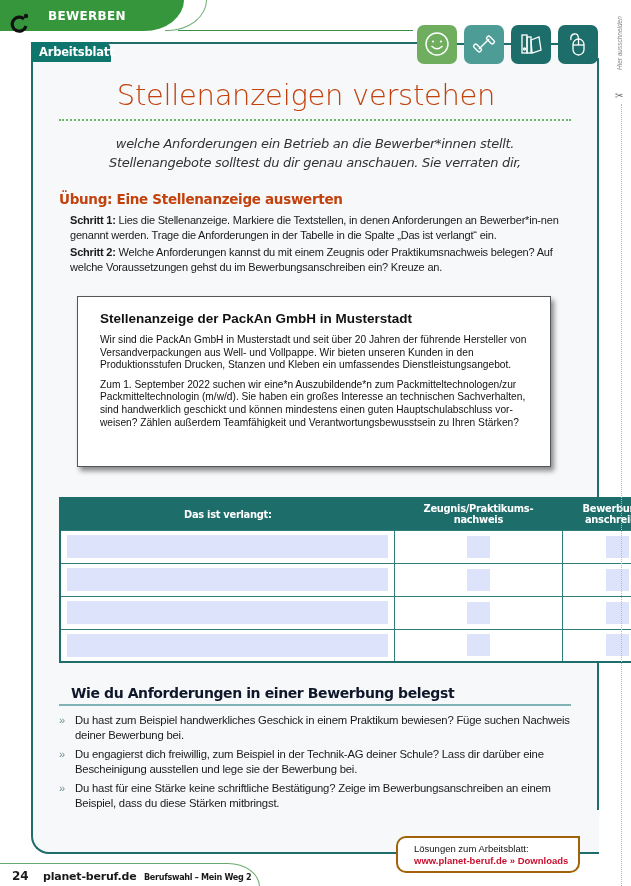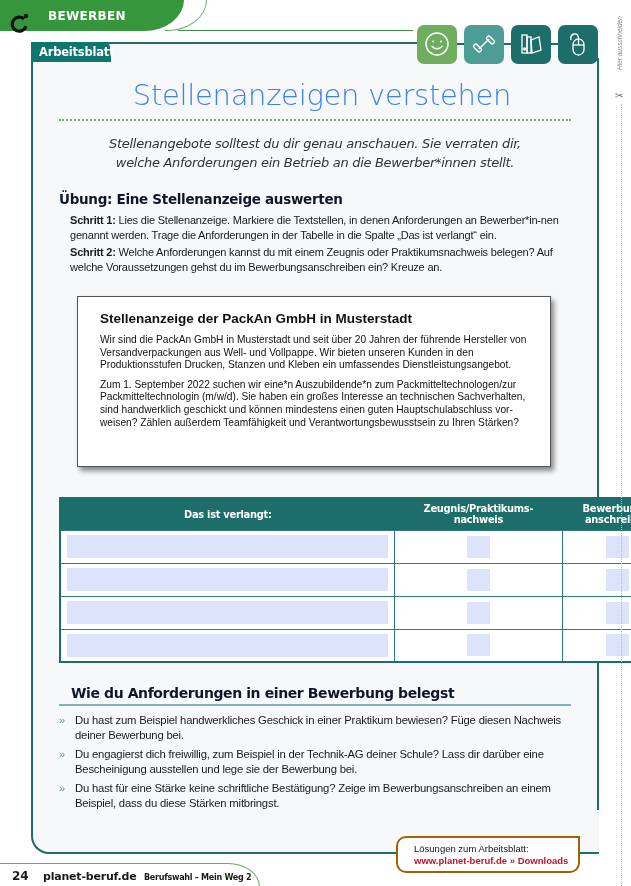--- a/index.html
+++ b/index.html
@@ -49,37 +49,37 @@
   
   .icon-row { position: absolute; left: 417px; top: 24px; height: 40px; display: flex; align-items: center; }
   .icon-box {
     width: 40px; height: 39px; border-radius: 7px; display: flex; align-items: center; justify-content: center;
   }
   .icon-connector { width: 7px; height: 2px; background: #1d6d6a; }
   .icon-box svg { width: 28px; height: 28px; }
 
   
   .title {
-    position: absolute; left: 38px; width: 568px; top: 78px; text-align: center;
-    font-family: "DejaVu Sans", sans-serif; font-weight: 200; font-size: 29px; color: #3b82f6;
+    position: absolute; left: 22px; width: 568px; top: 78px; text-align: center;
+    font-family: "DejaVu Sans", sans-serif; font-weight: 200; font-size: 29px; color: #c2410c;
     letter-spacing: -0.3px; font-stretch: condensed;
   }
   .title-rule {
     position: absolute; left: 59px; top: 119px; width: 512px; height: 0;
     border-top: 2px dotted #6db56f;
   }
   .intro {
     position: absolute; left: 60px; width: 510px; top: 134px; text-align: center;
     font-family: "DejaVu Sans", sans-serif; font-style: italic; font-size: 13px; line-height: 19px;
     color: #333; letter-spacing: -0.3px;
   }
 
   .exercise-heading {
     position: absolute; left: 59px; top: 191px; font-family: "DejaVu Sans", sans-serif;
-    font-weight: bold; font-size: 13.5px; color: #0f172a; letter-spacing: -0.3px;
+    font-weight: bold; font-size: 13.5px; color: #c2410c; letter-spacing: -0.3px;
   }
   .steps { position: absolute; left: 70px; top: 213px; width: 515px; font-size: 11px; line-height: 14.5px; letter-spacing: -0.2px; color: #1a1a1a; }
   .steps p { margin-bottom: 3px; }
   .steps b { font-weight: bold; }
 
   
   .ad-box {
     position: absolute; left: 77px; top: 296px; width: 474px; height: 171px;
     background: #fff; border: 1px solid #555; box-shadow: 3px 4px 5px rgba(0,0,0,0.45);
     padding: 14px 22px 4px 22px;
@@ -200,22 +200,22 @@
           <line x1="14.5" y1="9" x2="14.5" y2="15"></line>
           <path d="M14.5 9 Q14.5 3 10 4 Q6 5 7 10"></path>
         </g>
       </svg>
   </div>
 </div>
 
 <h1 class="title">Stellenanzeigen verstehen</h1>
 <div class="title-rule"></div>
 <div class="intro">
+  <div>welche Anforderungen ein Betrieb an die Bewerber*innen stellt.</div>
   <div>Stellenangebote solltest du dir genau anschauen. Sie verraten dir,</div>
-  <div>welche Anforderungen ein Betrieb an die Bewerber*innen stellt.</div>
 </div>
 
 <h2 class="exercise-heading">Übung: Eine Stellenanzeige auswerten</h2>
 <div class="steps">
   <p><b>Schritt 1:</b><span> Lies die Stellenanzeige. Markiere die Textstellen, in denen Anforderungen an Bewerber*in-nen genannt werden. Trage die Anforderungen in der Tabelle in die Spalte „Das ist verlangt“ ein.</span></p>
   <p><b>Schritt 2:</b><span> Welche Anforderungen kannst du mit einem Zeugnis oder Praktikumsnachweis belegen? Auf welche Voraussetzungen gehst du im Bewerbungsanschreiben ein? Kreuze an.</span></p>
 </div>
 
 <div class="ad-box">
   <div class="ad-title">Stellenanzeige der PackAn GmbH in Musterstadt</div>
@@ -275,21 +275,21 @@
       <td class="col3">
           <div class="check-box"></div>
         </td>
     </tr>
   </tbody>
 </table>
 
 <h2 class="section2-heading">Wie du Anforderungen in einer Bewerbung belegst</h2>
 <div class="section2-rule"></div>
 <ul class="bullets">
-  <li><span class="bullet-mark">»</span><span>Du hast zum Beispiel handwerkliches Geschick in einer Praktikum bewiesen? Füge diesen Nachweis deiner Bewerbung bei.</span></li>
+  <li><span class="bullet-mark">»</span><span>Du hast zum Beispiel handwerkliches Geschick in einem Praktikum bewiesen? Füge suchen Nachweis deiner Bewerbung bei.</span></li>
   <li><span class="bullet-mark">»</span><span>Du engagierst dich freiwillig, zum Beispiel in der Technik-AG deiner Schule? Lass dir darüber eine Bescheinigung ausstellen und lege sie der Bewerbung bei.</span></li>
   <li><span class="bullet-mark">»</span><span>Du hast für eine Stärke keine schriftliche Bestätigung? Zeige im Bewerbungsanschreiben an einem Beispiel, dass du diese Stärken mitbringst.</span></li>
 </ul>
 
 <div class="solutions">
   <div class="sol-label">Lösungen zum Arbeitsblatt:</div>
   <div class="sol-link">www.planet-beruf.de » Downloads</div>
 </div>
 
 <div class="footer-line"></div>

